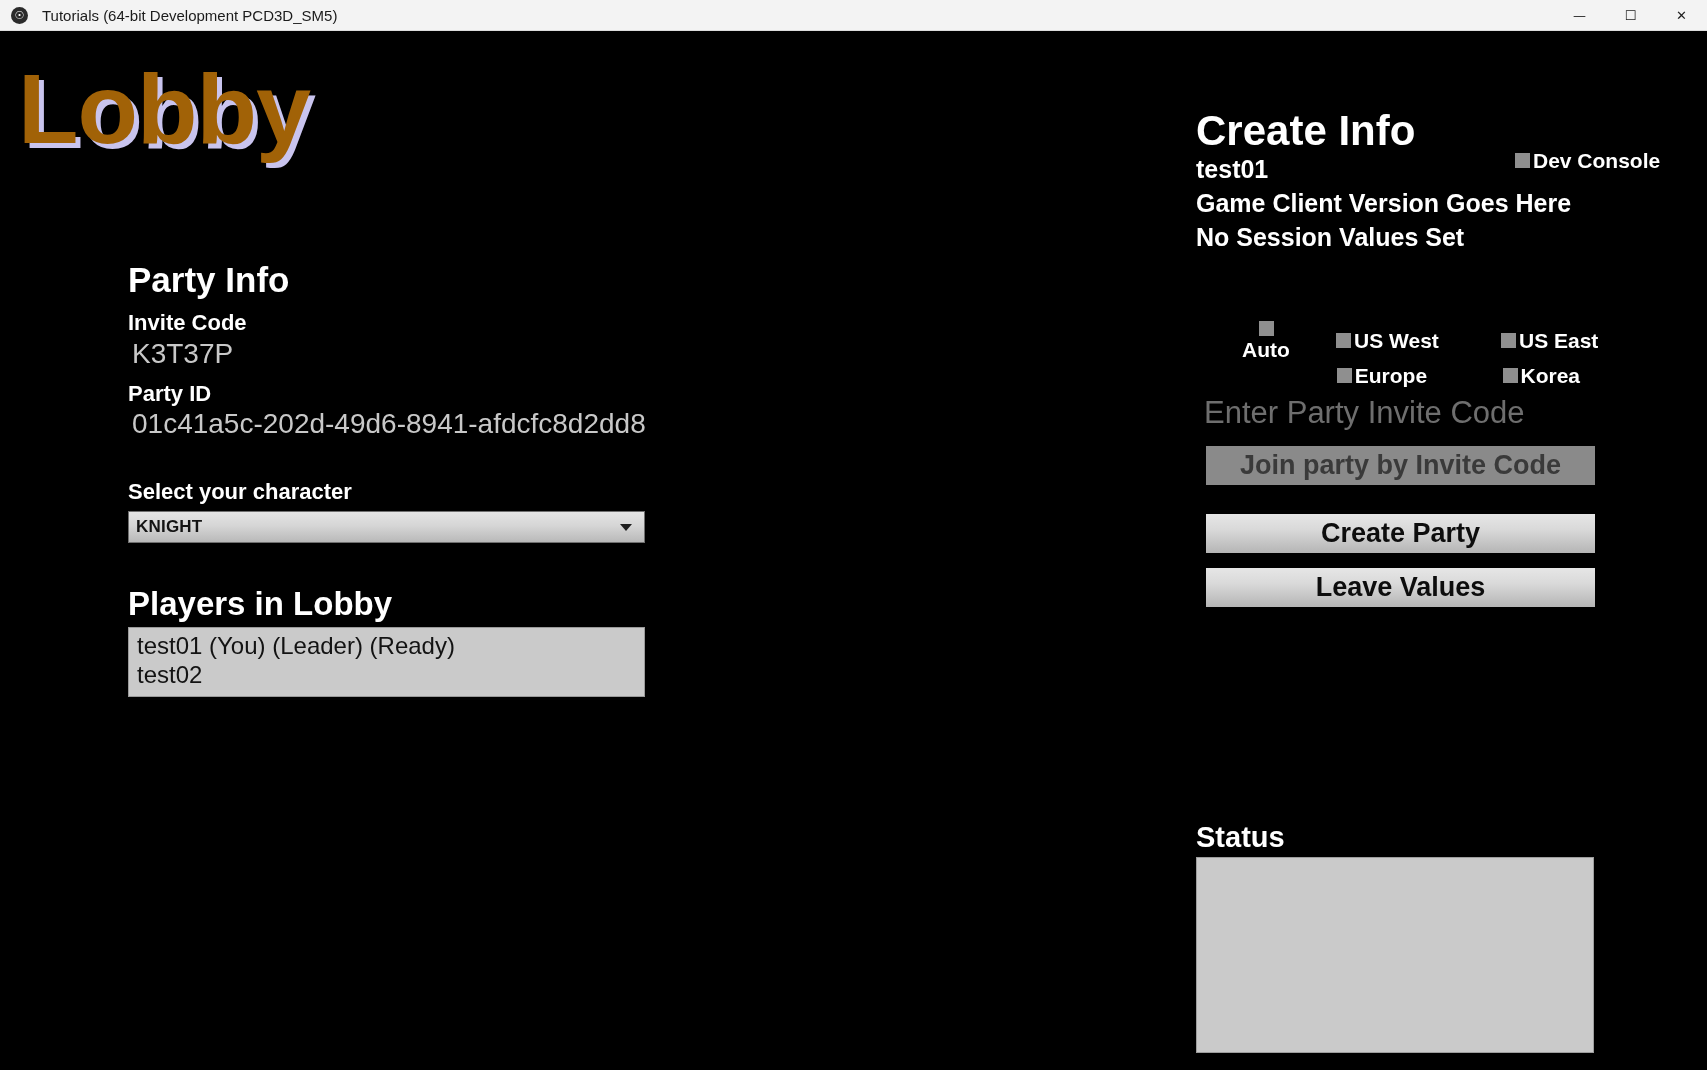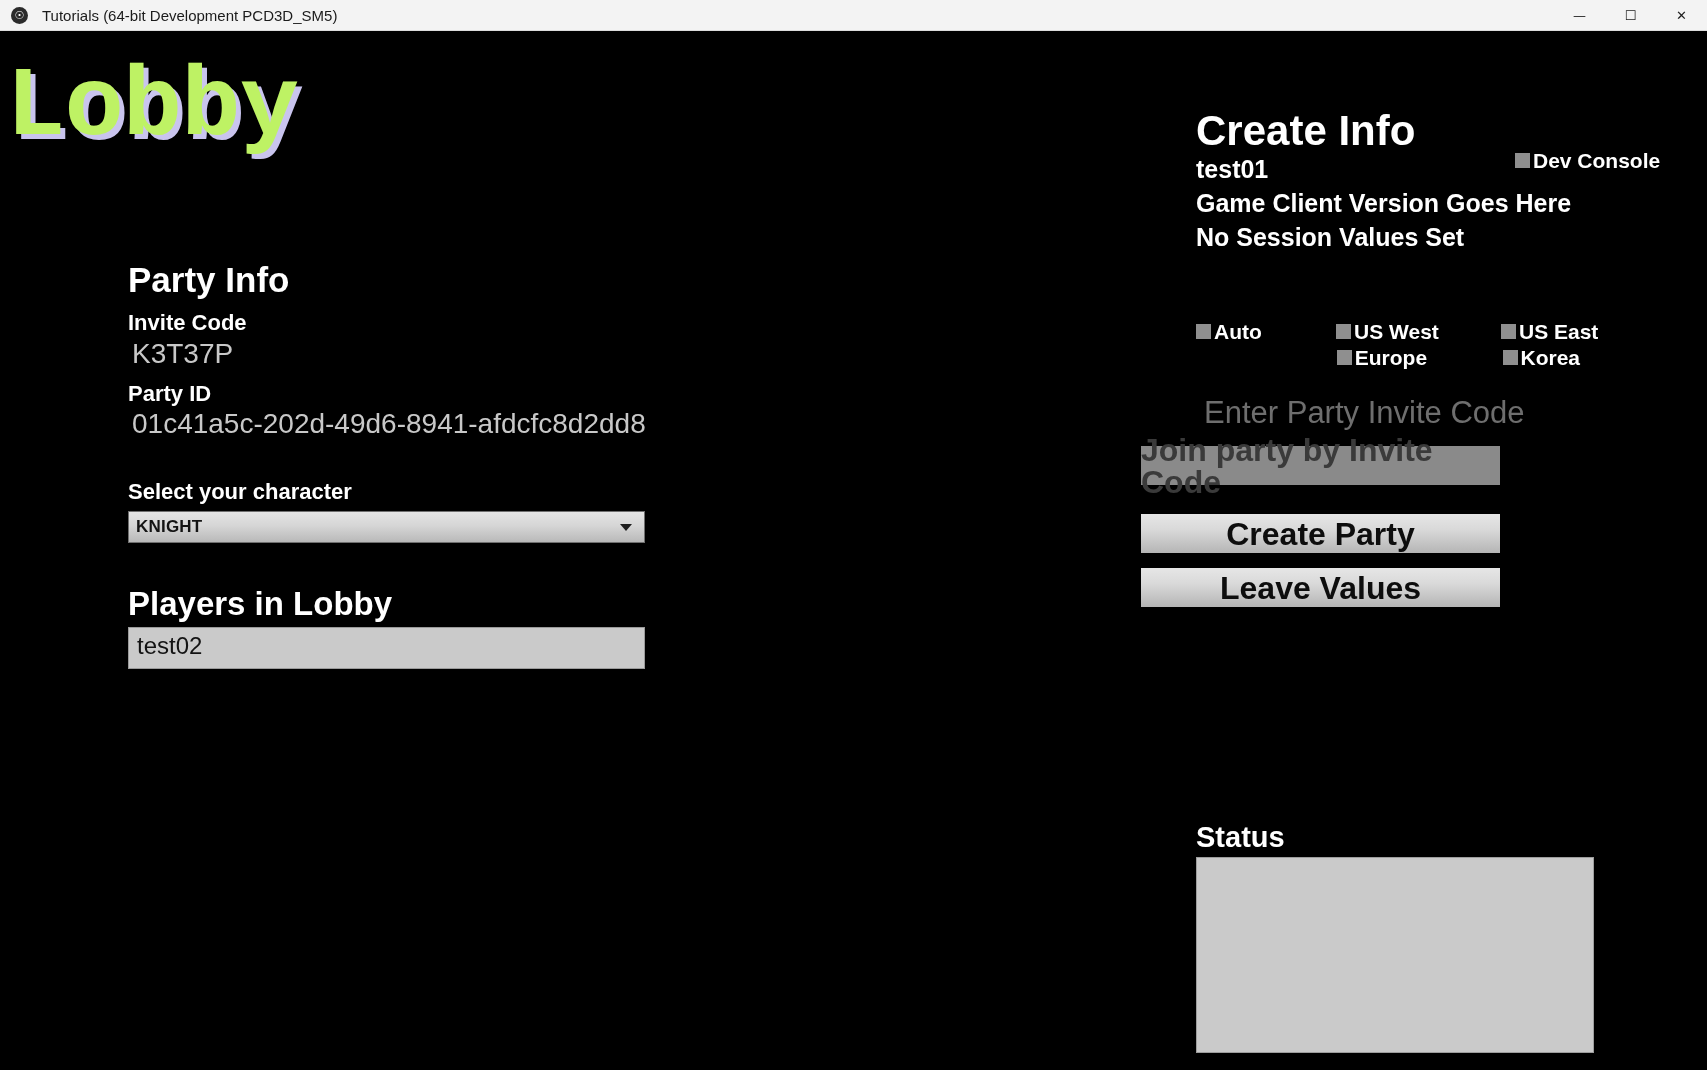--- a/index.html
+++ b/index.html
@@ -60,27 +60,27 @@
     top: 31px; left: 0;
     width: 1707px;
     height: 1039px;
     background: #000;
     overflow: hidden;
   }
 
   
   #lobby-heading {
     position: absolute;
-    left: 6px; top: 28px;
+    left: 18px; top: 28px;
     font-size: 99px;
     font-weight: bold;
-    color: #bef264;
+    color: #a16207;
     letter-spacing: -1px;
     text-shadow: 5px 5px 0 #c9c4ee;
-    font-family: Liberation Mono, monospace;
+    font-family: Liberation Sans, sans-serif;
     line-height: 1;
   }
 
   
   #party-info-panel {
     position: absolute;
     left: 128px;
     top: 228px;
     width: 560px;
   }
@@ -216,21 +216,21 @@
   .region-row {
     display: flex;
     margin-bottom: 5px;
   }
   .region-col {
     display: flex;
     align-items: center;
     gap: 3px;
     cursor: pointer;
   }
-  .region-col.c1 { width: 143px; }
+  .region-col.c1 { width: 143px; flex-direction: column; }
   .region-col.c2 { width: 143px; }
   .region-col.c3 { width: 120px; padding-left: 25px; }
   .region-col.spacer { cursor: default; }
 
   
   #invite-code-input {
     position: absolute;
     left: 1204px;
     top: 362px;
     width: 400px;
@@ -243,26 +243,26 @@
     color: #cccccc;
     padding: 0;
   }
   #invite-code-input::placeholder {
     color: #6e6e6e;
     opacity: 1;
   }
 
   .game-button {
     position: absolute;
-    left: 1141px;
-    width: 359px;
+    left: 1206px;
+    width: 389px;
     height: 39px;
     border: none;
     font-family: "Liberation Sans", sans-serif;
-    font-size: 32px;
+    font-size: 27px;
     font-weight: bold;
     color: #0d0d0d;
     background: linear-gradient(to bottom, #e6e6e6 0%, #d9d9d9 40%, #b5b5b5 100%);
     cursor: pointer;
     display: flex;
     align-items: center;
     justify-content: center;
     line-height: 1;
   }
   .game-button.disabled {
@@ -331,20 +331,21 @@
       <div id="character-select-label">Select your character</div>
       <div id="character-select">
         <span id="character-select-value">KNIGHT</span>
         <span id="character-select-arrow"></span>
       </div>
     </div>
 
     <div id="players-block">
       <div id="players-heading">Players in Lobby</div>
       <div id="players-list">
+        <div class="player-row">test01 (You) (Leader) (Ready)</div>
         <div class="player-row">test02</div>
       </div>
     </div>
   </div>
 
   <div id="session-info-panel">
     <div id="session-heading">Create Info</div>
     <div class="session-line">test01</div>
     <div class="session-line">Game Client Version Goes Here</div>
     <div class="session-line">No Session Values Set</div>

